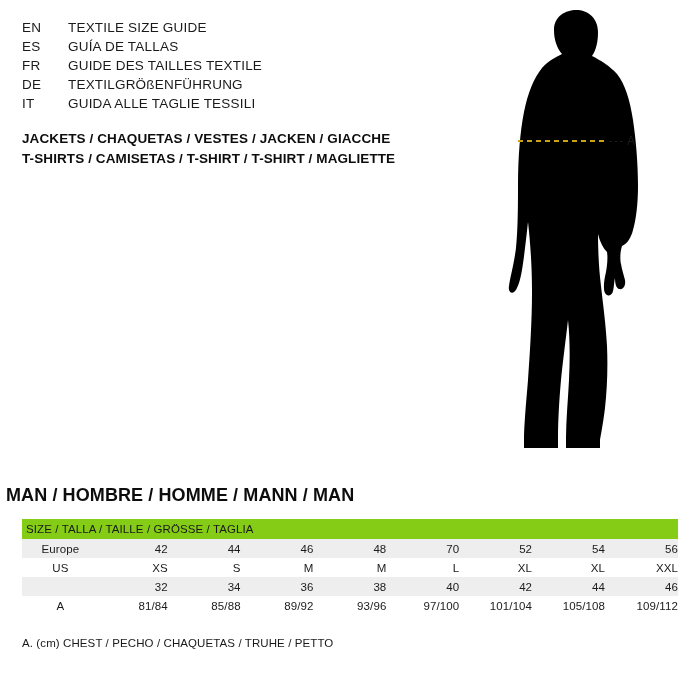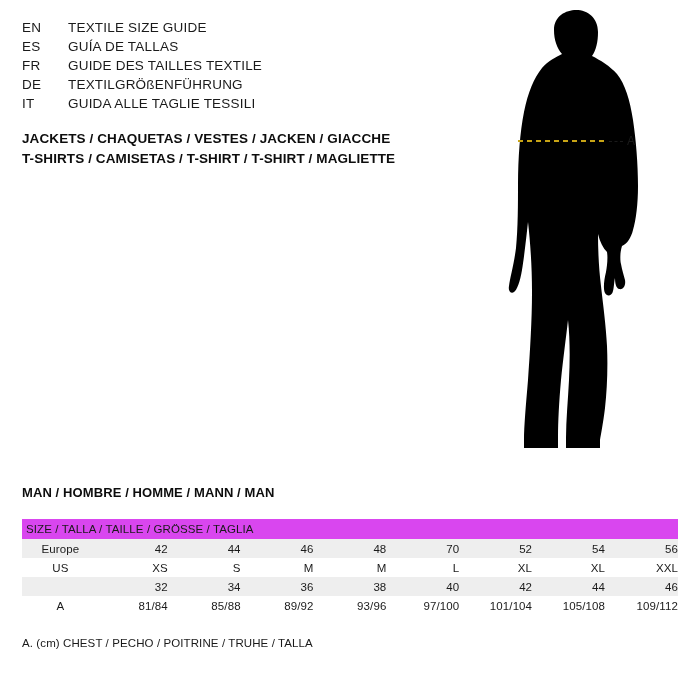--- a/index.html
+++ b/index.html
@@ -85,23 +85,23 @@
     left: 139px;
     top: 133px;
     width: 14px;
     height: 0;
     border-top: 1px dashed #1a1a1a;
   }
 
   
   .man-title {
     position: absolute;
-    left: 22px;
+    left: 6px;
     top: 485px;
-    font-size: 13px;
+    font-size: 18px;
     font-weight: bold;
     letter-spacing: .1px;
     color: #0d0d0d;
   }
 
   .table-wrap {
     position: absolute;
     left: 22px;
     top: 519px;
     width: 656px;
@@ -119,21 +119,21 @@
     text-align: right;
     vertical-align: middle;
     letter-spacing: .1px;
   }
   table.size-table td.rowhead {
     text-align: center;
     padding-left: 4px;
     width: 88px;
   }
   tr.head-row td {
-    background: #d946ef;
+    background: #84cc16;
     text-align: left;
     padding-left: 4px;
     font-size: 11.5px;
     height: 20px;
   }
   tr.shaded td {
     background: #eeeeee;
   }
   tr.plain td {
     background: #ffffff;
@@ -285,15 +285,15 @@
           <td>93/96</td>
           <td>97/100</td>
           <td>101/104</td>
           <td>105/108</td>
           <td>109/112</td>
         </tr>
       </tbody>
     </table>
   </div>
 
-  <div class="foot-note">A. (cm) CHEST / PECHO / POITRINE / TRUHE / TALLA</div>
+  <div class="foot-note">A. (cm) CHEST / PECHO / CHAQUETAS / TRUHE / PETTO</div>
 
 </div>
 
 </body></html>

